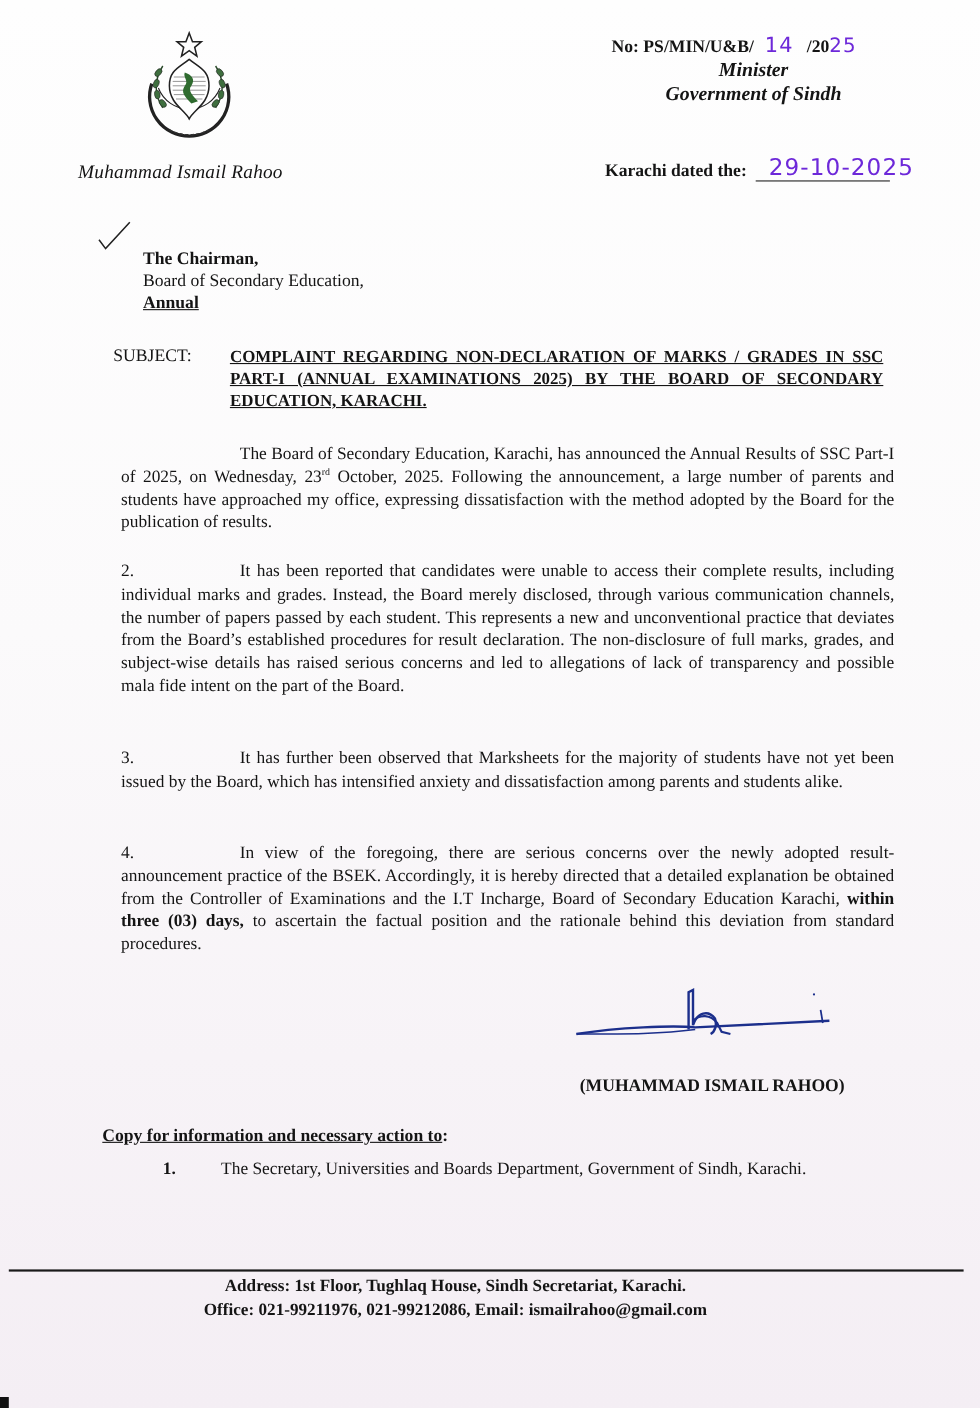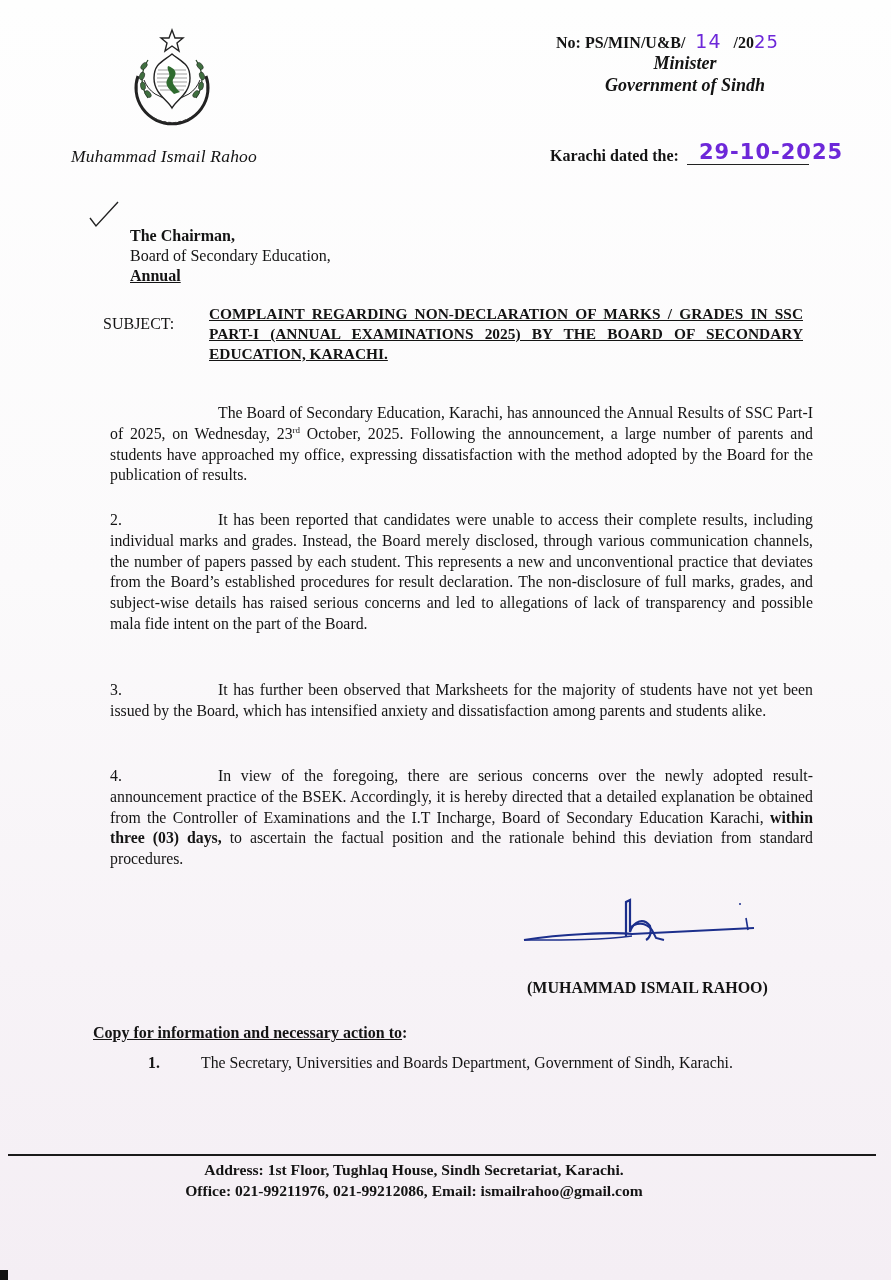--- a/index.html
+++ b/index.html
@@ -13,29 +13,29 @@
   .abs { position: absolute; }
   
   .emblem { left: 124px; top: 28px; width: 96px; height: 108px; }
   .sender-name { left: 71px; top: 146px; font-style: italic; font-size: 17.5px; font-family: "Liberation Serif", serif; letter-spacing: 0.2px; }
   .ref-block { left: 520px; top: 30px; width: 330px; text-align: center; font-weight: bold; }
   .ref-line { font-size: 16px; margin-left: 36px; text-align: left; }
   .hand { font-family: "DejaVu Sans", sans-serif; color: #6d28d9; font-weight: normal; font-size: 18px; letter-spacing: 1px; }
   .ref-title { font-style: italic; font-size: 18px; line-height: 22px; text-align: center; }
   .dated { left: 550px; top: 146px; font-weight: bold; font-size: 16px; white-space: nowrap; }
   .date-blank { display: inline-block; border-bottom: 1.5px solid #222; width: 122px; position: relative; height: 18px; vertical-align: bottom; margin-left: 4px; }
-  .date-hand { position: absolute; left: 12px; bottom: 0px; font-size: 21px; white-space: nowrap; font-weight: bold; }
+  .date-hand { position: absolute; left: 12px; bottom: 0px; font-size: 21px; white-space: nowrap; }
   
   .tick { left: 88px; top: 200px; width: 32px; height: 28px; }
   .addressee { left: 102px; top: 226px; font-size: 16px; line-height: 20px; margin-left: 28px; }
   .addressee .bold { font-weight: bold; }
   .addressee .ul { font-weight: bold; text-decoration: underline; }
   
   .subject-label { left: 103px; top: 315px; font-size: 16px; }
-  .subject-text { left: 209px; top: 304px; width: 594px; font-size: 15.4px; font-weight: bold; text-decoration: underline; line-height: 20px; text-align: justify; text-align-last: left; }
+  .subject-text { left: 209px; top: 315px; width: 594px; font-size: 15.4px; font-weight: bold; text-decoration: underline; line-height: 20px; text-align: justify; text-align-last: left; }
   
   .para { left: 110px; width: 703px; font-size: 15.8px; line-height: 20.8px; text-align: justify; }
   .para .num { display: inline-block; width: 108px; }
   .indent { display: inline-block; width: 108px; }
   sup { font-size: 9px; line-height: 0; }
   .b { font-weight: bold; }
   
   .signature { left: 522px; top: 896px; width: 246px; height: 52px; }
   .sig-name { left: 527px; top: 979px; font-size: 16px; font-weight: bold; }
   

